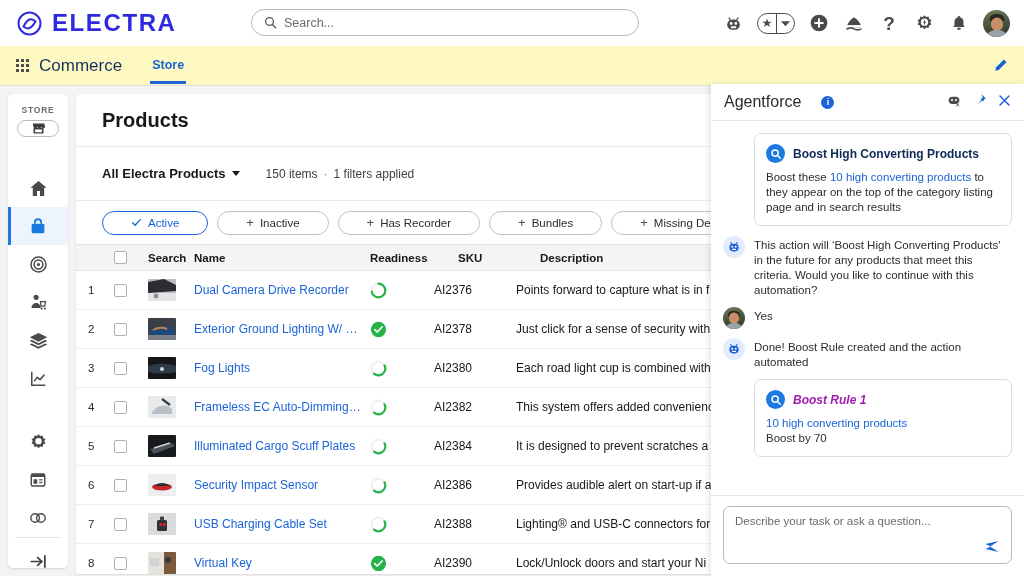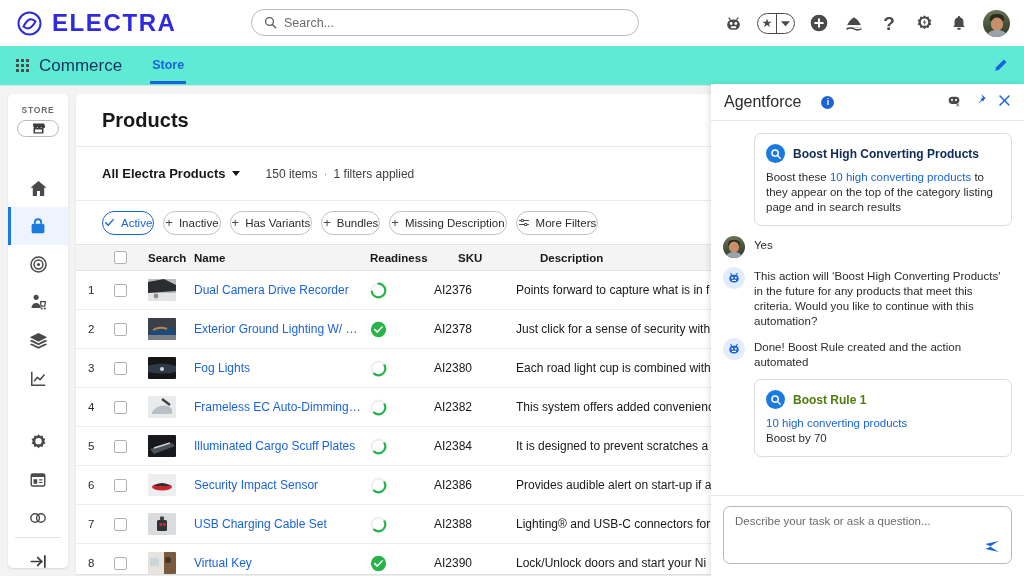--- a/index.html
+++ b/index.html
@@ -54,21 +54,21 @@
     width: 15px; height: 7px; border-radius: 8px 8px 2px 2px; background: #2e2a22;
   }
   .avatar-img .body {
     position: absolute; left: 50%; bottom: -2px; transform: translateX(-50%);
     width: 22px; height: 9px; border-radius: 9px 9px 0 0; background: #9aa3ab;
   }
 
   
   .app-nav {
     position: absolute; top: 46px; left: 0; width: 1024px; height: 40px;
-    background: #5eead4; border-bottom: 1px solid #e0e0e0;
+    background: #fef9c3; border-bottom: 1px solid #e0e0e0;
     display: flex; align-items: center; padding: 0 16px;
   }
   .waffle { display: grid; grid-template-columns: repeat(3, 3px); gap: 2px; margin-right: 10px; cursor: pointer; }
   .waffle i { width: 3px; height: 3px; background: #4a4a4a; border-radius: 0.5px; display: block; }
   .app-name { font-size: 17px; color: #16325c; font-weight: 400; margin-right: 28px; }
   .nav-tab {
     font-size: 12.5px; color: #1b63d8; font-weight: 700; padding: 11px 2px 9px;
     border-bottom: 3px solid #1b63d8; cursor: pointer;
   }
   .pencil { position: absolute; right: 16px; top: 12px; color: #1b63d8; cursor: pointer; }
@@ -123,21 +123,21 @@
     display: flex; align-items: center; gap: 7px; padding: 0 11px; background: #fff;
   }
   .list-search .ph { font-size: 12px; color: #6b6b6b; }
 
   .filters {
     height: 44px; display: flex; align-items: center; gap: 9px; padding: 0 26px;
     border-top: 1px solid #eaeaea;
   }
   .chip {
     height: 24px; border: 1px solid #c2c2c2; border-radius: 13px; background: #fff;
-    display: flex; align-items: center; gap: 6px; padding: 0 1px;
+    display: flex; align-items: center; gap: 6px; padding: 0 28px;
     font-size: 11.5px; color: #2b2b2b; white-space: nowrap; cursor: pointer;
   }
   .chip.on { border-color: #1b63d8; color: #1b63d8; }
   .chip .plus { font-size: 13px; line-height: 1; color: #4a4a4a; }
 
   
   .thead {
     display: flex; align-items: center; height: 27px; background: #f4f4f4;
     border-top: 1px solid #e4e4e4; border-bottom: 1px solid #e4e4e4;
     font-size: 11.5px; font-weight: 700; color: #181818; padding-left: 12px;
@@ -192,21 +192,21 @@
 
   .card {
     margin: 2px 0 10px 31px; border: 1px solid #dcdcdc; border-radius: 7px; padding: 10px 11px;
   }
   .card-head { display: flex; align-items: center; gap: 8px; margin-bottom: 7px; }
   .card-icon {
     width: 19px; height: 19px; border-radius: 50%; background: #1b7ae0;
     display: flex; align-items: center; justify-content: center; flex: 0 0 19px;
   }
   .card-title { font-size: 12px; font-weight: 700; color: #0f2a55; }
-  .card-title.blue { color: #4d7c0f; }
+  .card-title.blue { color: #a21caf; font-style: italic; }
   .card-body { font-size: 11.5px; line-height: 15px; color: #2b2b2b; }
   .a { color: #1b63d8; }
 
   .composer { border-top: 1px solid #e6e6e6; padding: 10px 12px 12px; }
   .composer-box {
     position: relative; height: 58px; border: 1px solid #b9b9b9; border-radius: 7px; background: #fff;
   }
   .composer-ph { position: absolute; left: 11px; top: 8px; font-size: 11.5px; color: #6b6b6b; }
   .send { position: absolute; right: 9px; bottom: 6px; color: #1b63d8; cursor: pointer; }
 </style>
@@ -436,21 +436,21 @@
             <polyline points="2.5,8.5 6,12 13.5,3.8" fill="none" stroke="#1b63d8" stroke-width="2" stroke-linecap="round" stroke-linejoin="round"></polyline>
           </svg>
         <span>Active</span>
       </span>
       <span class="chip">
         <span class="plus">+</span>
         <span>Inactive</span>
       </span>
       <span class="chip">
         <span class="plus">+</span>
-        <span>Has Variants</span>
+        <span>Has Recorder</span>
       </span>
       <span class="chip">
         <span class="plus">+</span>
         <span>Bundles</span>
       </span>
       <span class="chip">
         <span class="plus">+</span>
         <span>Missing Description</span>
       </span>
       <span class="chip">
@@ -741,51 +741,51 @@
             </svg>
           </span>
           <span class="card-title">Boost High Converting Products</span>
         </div>
         <div class="card-body">
           <span>Boost these </span><span class="a">10 high converting products</span><span> to they appear on the top of the category listing page and in search results</span>
         </div>
       </div>
 
       <div class="msg">
+        <span class="bot-av">
+          <svg width="14" height="14" viewBox="0 0 24 24" fill="#1b63d8">
+            <path d="M6 3.5 L8.3 7 M18 3.5 L15.7 7" stroke="#1b63d8" stroke-width="1.8" fill="none"></path>
+            <rect x="4" y="6.5" width="16" height="13" rx="6.5"></rect>
+            <circle cx="9" cy="11.5" r="1.7" fill="#fff"></circle>
+              <circle cx="15" cy="11.5" r="1.7" fill="#fff"></circle>
+            <rect x="8.5" y="15" width="7" height="2.3" rx="1.15" fill="#fff"></rect>
+          </svg>
+        </span>
+        <span class="msg-text">This action will ‘Boost High Converting Products' in the future for any products that meet this criteria. Would you like to continue with this automation?</span>
+      </div>
+
+      <div class="msg">
         <span class="user-av">
           <span class="hair"></span>
             <span class="face"></span>
             <span class="body"></span>
         </span>
         <span class="msg-text">Yes</span>
       </div>
 
       <div class="msg">
         <span class="bot-av">
           <svg width="14" height="14" viewBox="0 0 24 24" fill="#1b63d8">
             <path d="M6 3.5 L8.3 7 M18 3.5 L15.7 7" stroke="#1b63d8" stroke-width="1.8" fill="none"></path>
             <rect x="4" y="6.5" width="16" height="13" rx="6.5"></rect>
             <circle cx="9" cy="11.5" r="1.7" fill="#fff"></circle>
               <circle cx="15" cy="11.5" r="1.7" fill="#fff"></circle>
             <rect x="8.5" y="15" width="7" height="2.3" rx="1.15" fill="#fff"></rect>
           </svg>
         </span>
-        <span class="msg-text">This action will ‘Boost High Converting Products' in the future for any products that meet this criteria. Would you like to continue with this automation?</span>
-      </div>
-
-      <div class="msg">
-        <span class="bot-av">
-          <svg width="14" height="14" viewBox="0 0 24 24" fill="#1b63d8">
-            <path d="M6 3.5 L8.3 7 M18 3.5 L15.7 7" stroke="#1b63d8" stroke-width="1.8" fill="none"></path>
-            <rect x="4" y="6.5" width="16" height="13" rx="6.5"></rect>
-            <circle cx="9" cy="11.5" r="1.7" fill="#fff"></circle>
-              <circle cx="15" cy="11.5" r="1.7" fill="#fff"></circle>
-            <rect x="8.5" y="15" width="7" height="2.3" rx="1.15" fill="#fff"></rect>
-          </svg>
-        </span>
         <span class="msg-text">Done! Boost Rule created and the action automated</span>
       </div>
 
       <div class="card">
         <div class="card-head">
           <span class="card-icon">
             <svg width="12" height="12" viewBox="0 0 16 16" stroke="#fff" stroke-width="1.9" fill="none" stroke-linecap="round">
               <circle cx="6.8" cy="6.8" r="4.2"></circle>
                 <line x1="10" y1="10" x2="13.6" y2="13.6"></line>
             </svg>

